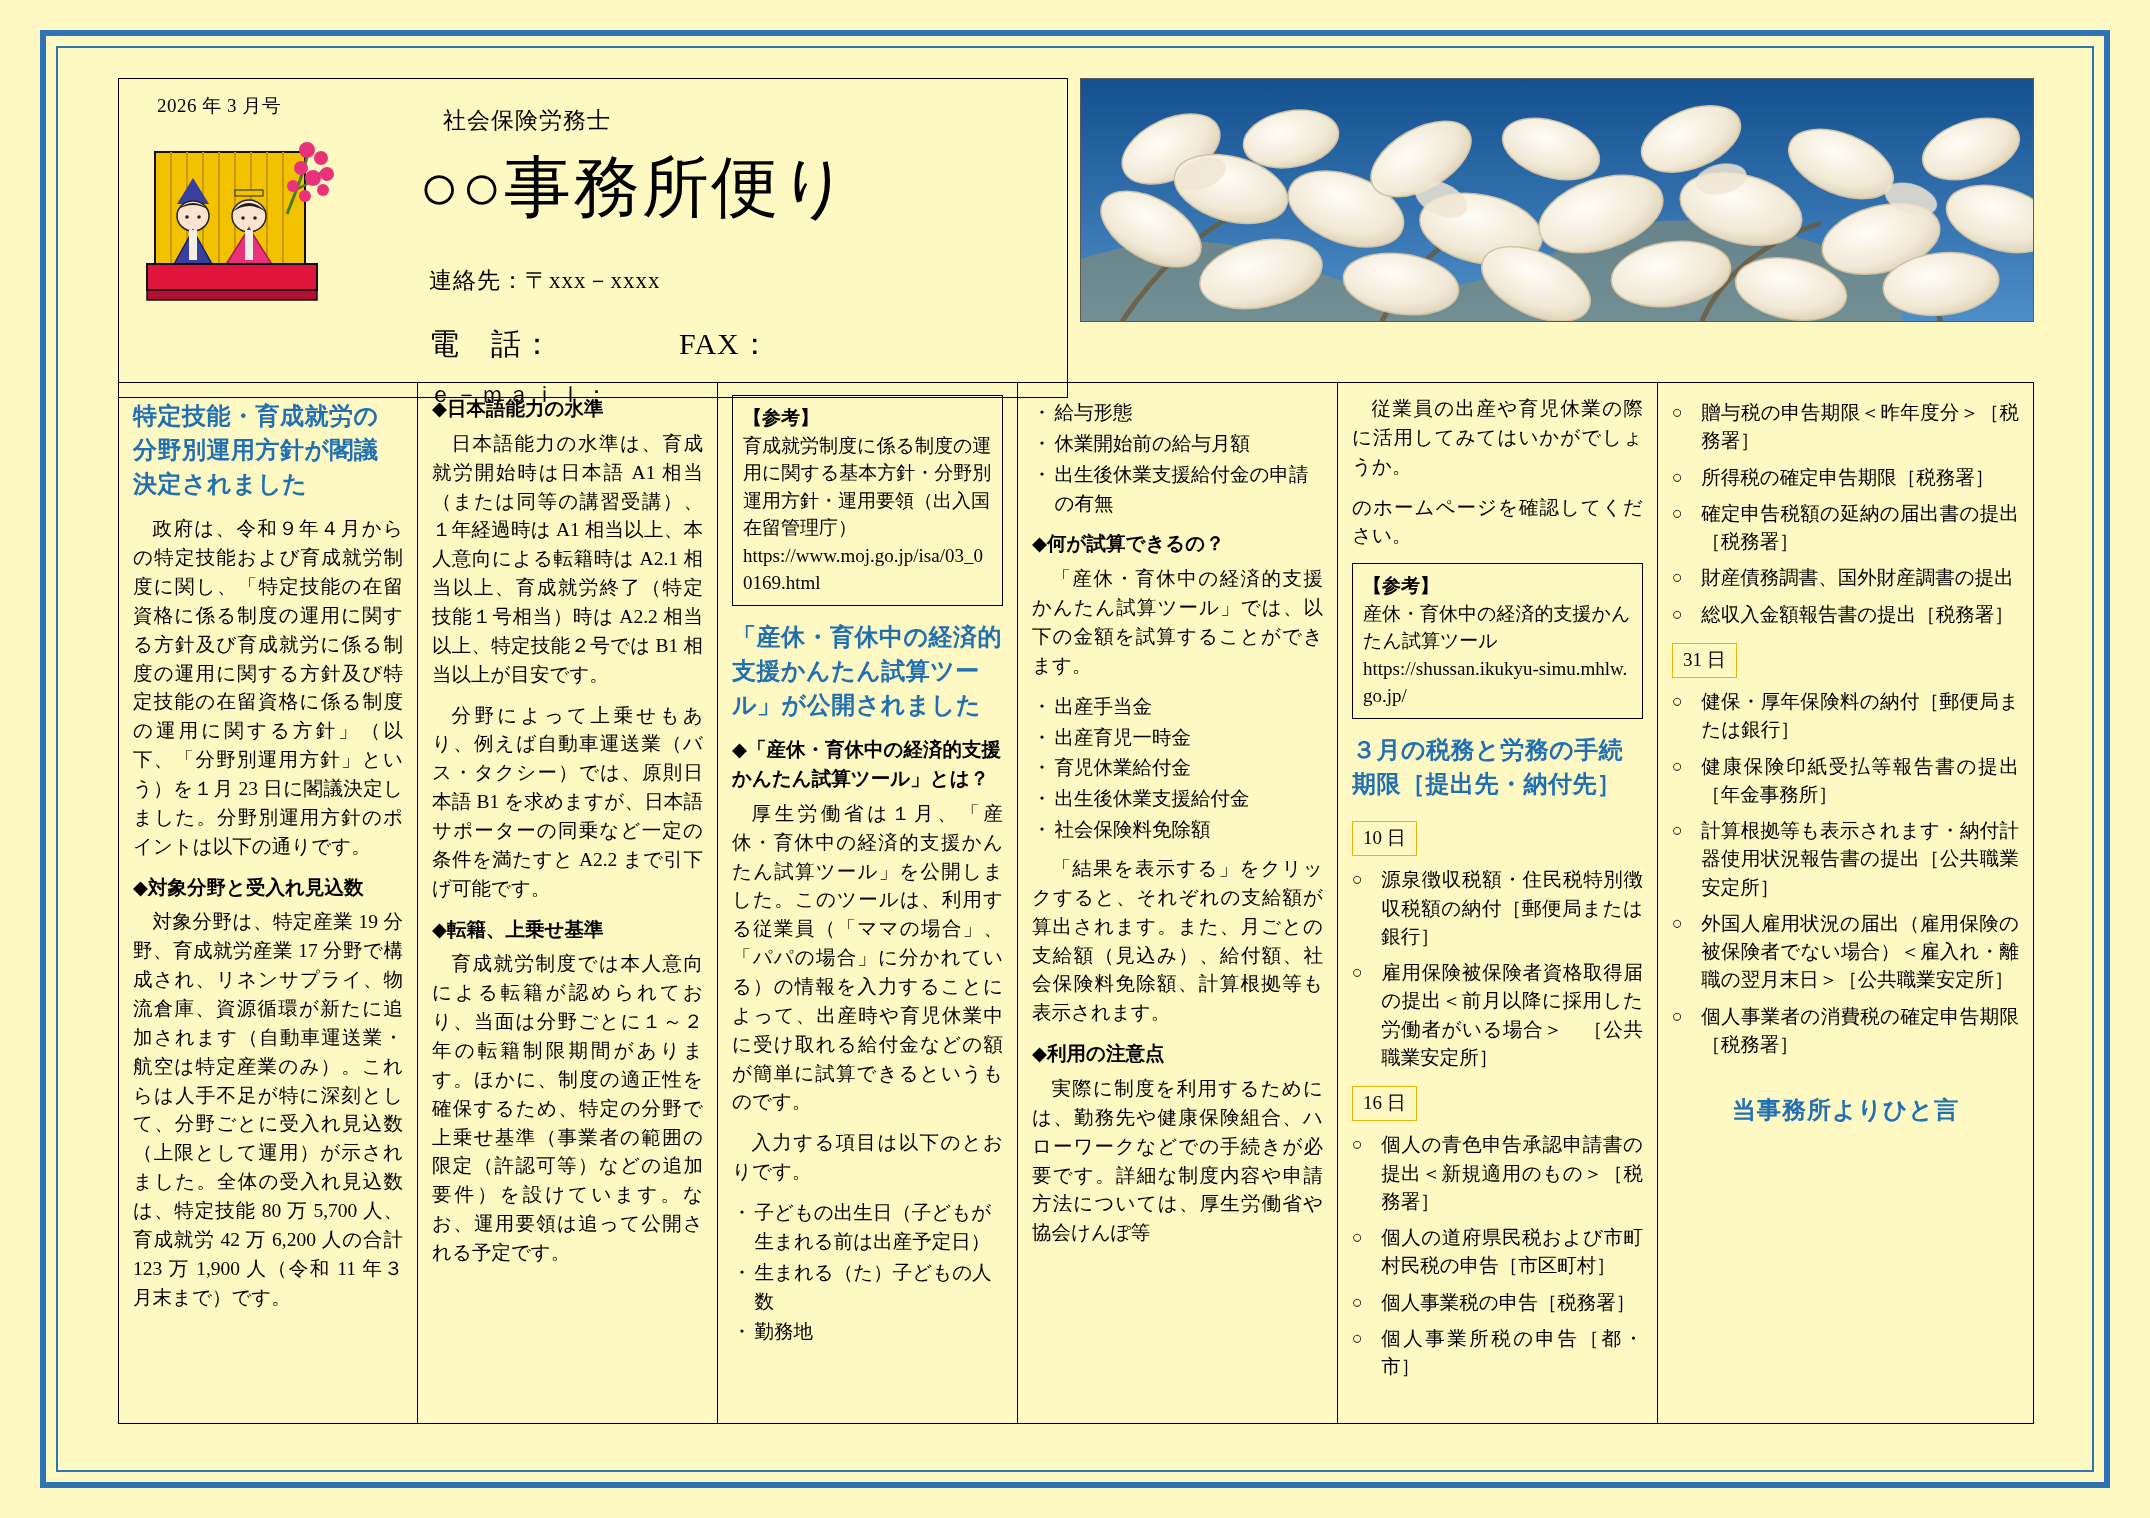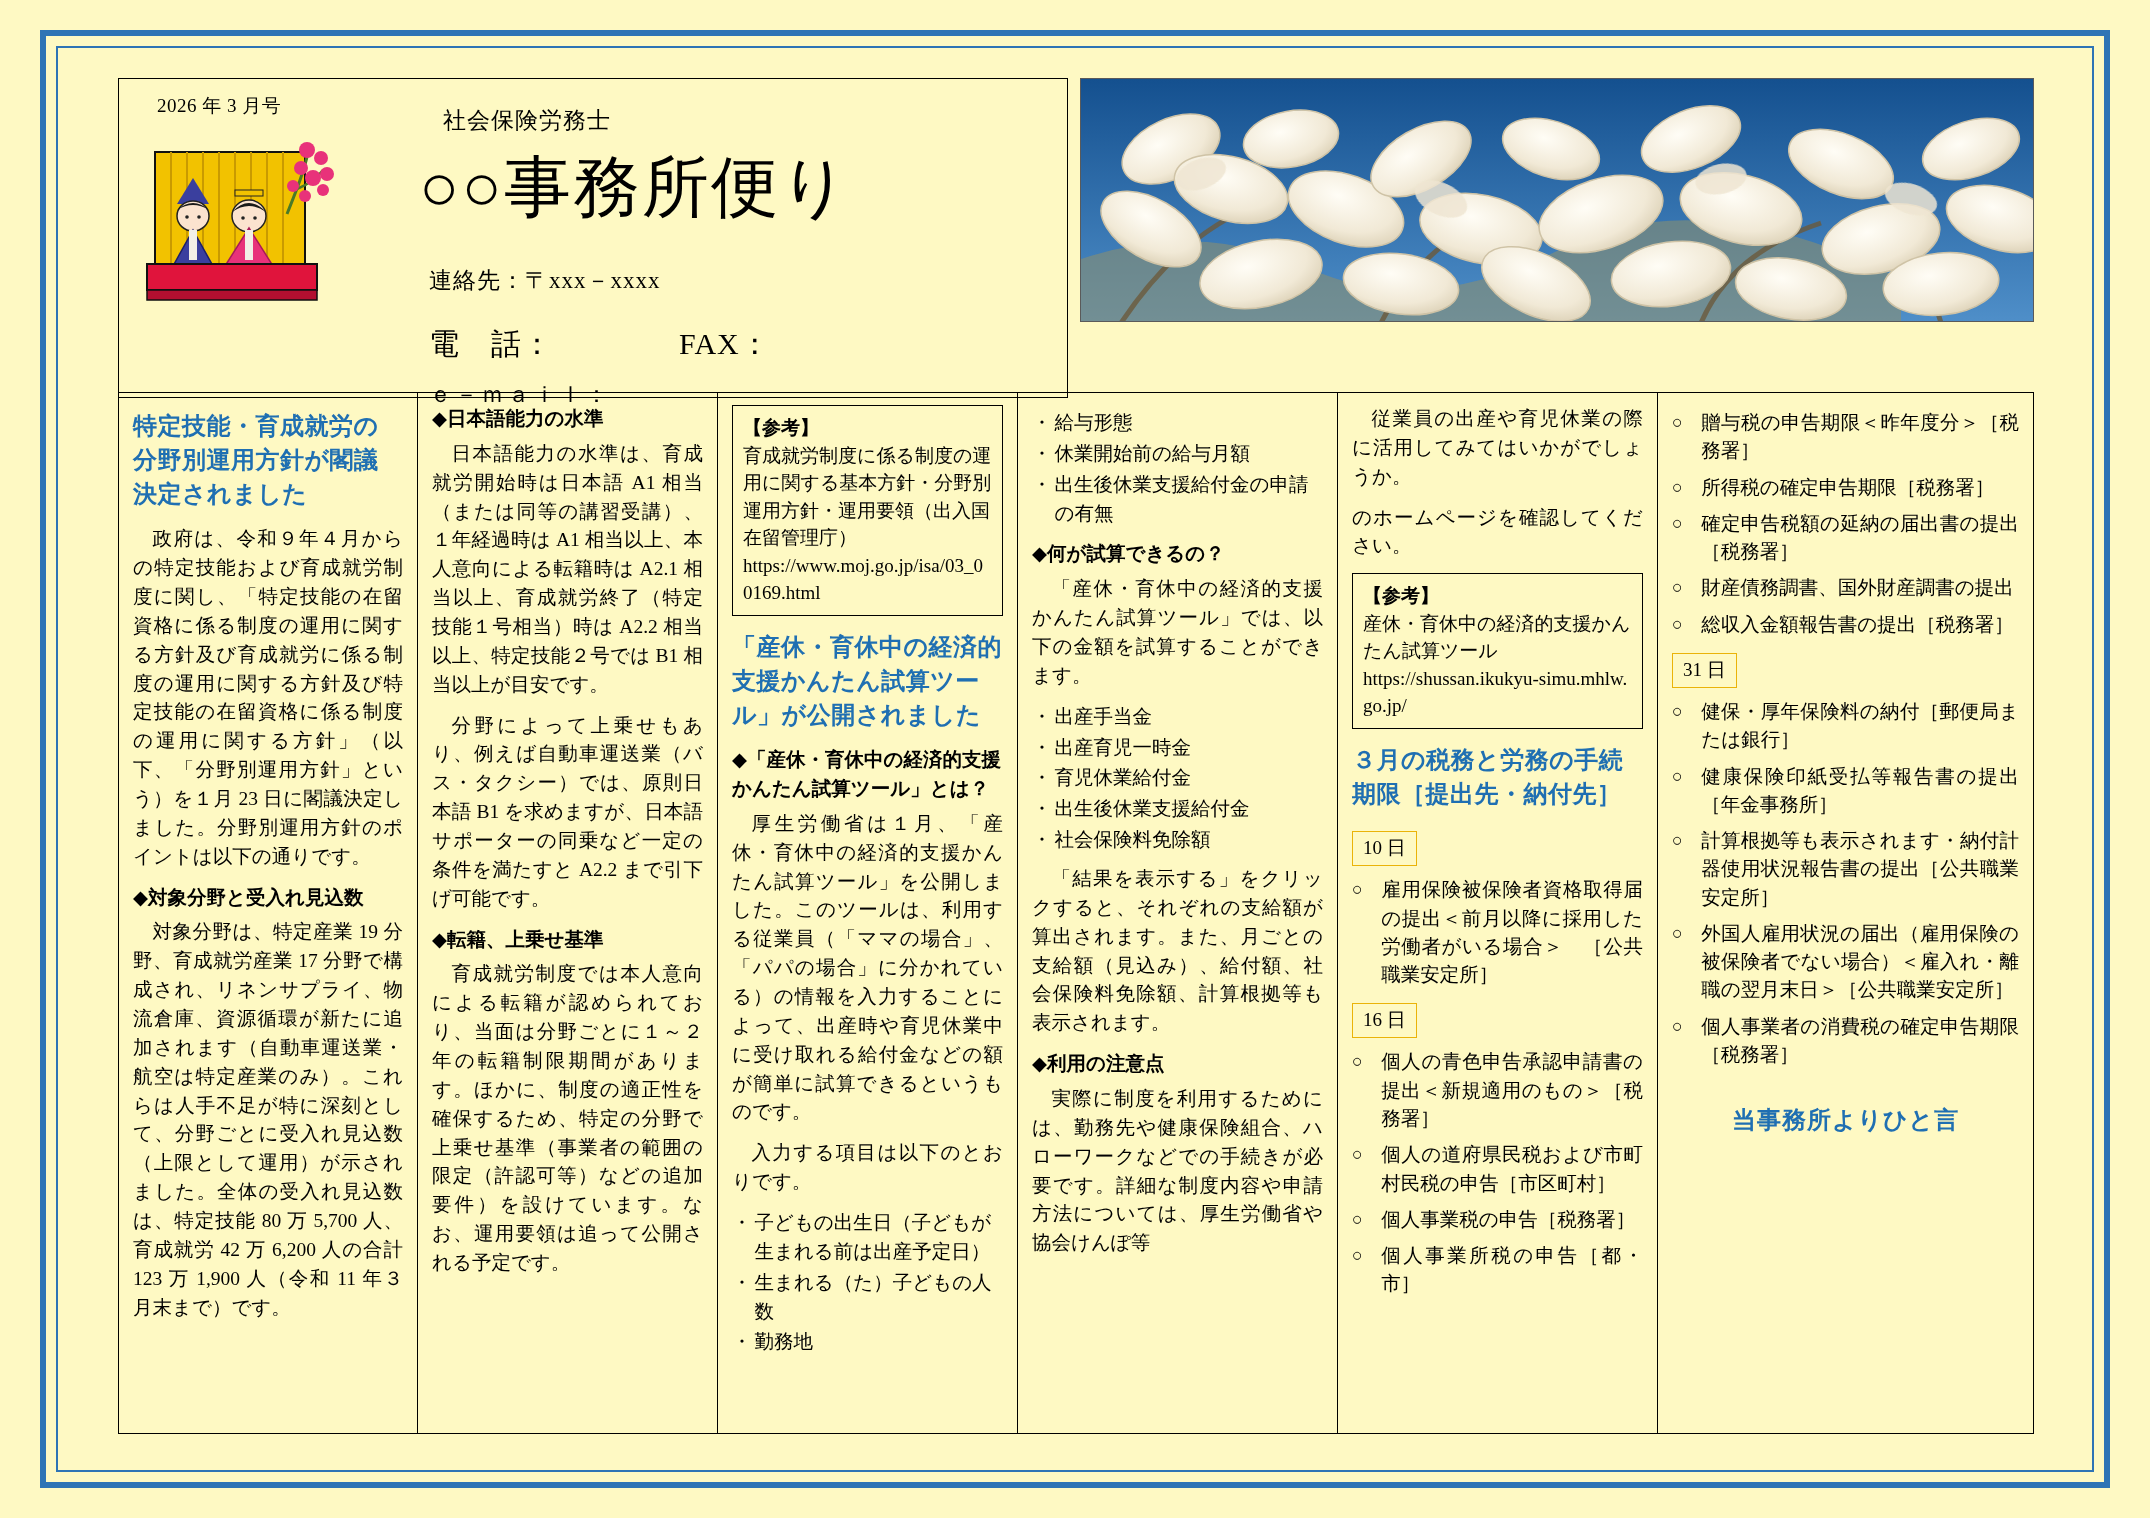--- a/index.html
+++ b/index.html
@@ -101,21 +101,21 @@
     width: 954px;
     height: 244px;
     overflow: hidden;
     border: 1px solid #5a5a5a;
     box-sizing: border-box;
   }
 
   
   .cols {
     position: absolute;
-    left: 0; top: 314px;
+    left: 0; top: 304px;
     width: 1916px;
     height: 1042px;
     display: flex;
   }
   .col {
     box-sizing: border-box;
     border: 1px solid #000;
     padding: 12px 14px 10px 14px;
     font-size: 19.5px;
     line-height: 1.48;
@@ -402,20 +402,21 @@
         <p class="para">従業員の出産や育児休業の際に活用してみてはいかがでしょうか。</p>
         <p class="para noindent" style="margin-top:4px">のホームページを確認してください。</p>
         <div class="ref-box">
           <div class="ref-title">【参考】</div>
           <div>産休・育休中の経済的支援かんたん試算ツール</div>
           <div class="url">https://shussan.ikukyu-simu.mhlw.go.jp/</div>
         </div>
         <h2 class="headline">３月の税務と労務の手続期限［提出先・納付先］</h2>
         <div class="date-chip">10 日</div>
         <ul class="circles">
+          <li>源泉徴収税額・住民税特別徴収税額の納付［郵便局または銀行］</li>
           <li>雇用保険被保険者資格取得届の提出＜前月以降に採用した労働者がいる場合＞　［公共職業安定所］</li>
         </ul>
         <div class="date-chip">16 日</div>
         <ul class="circles">
           <li>個人の青色申告承認申請書の提出＜新規適用のもの＞［税務署］</li>
           <li>個人の道府県民税および市町村民税の申告［市区町村］</li>
           <li>個人事業税の申告［税務署］</li>
           <li>個人事業所税の申告［都・市］</li>
         </ul>
       </div>

